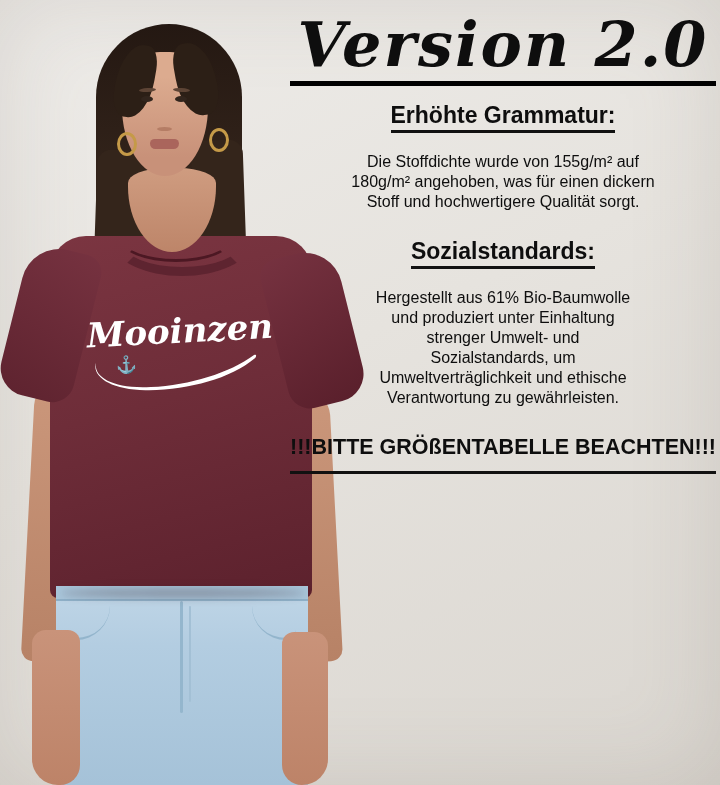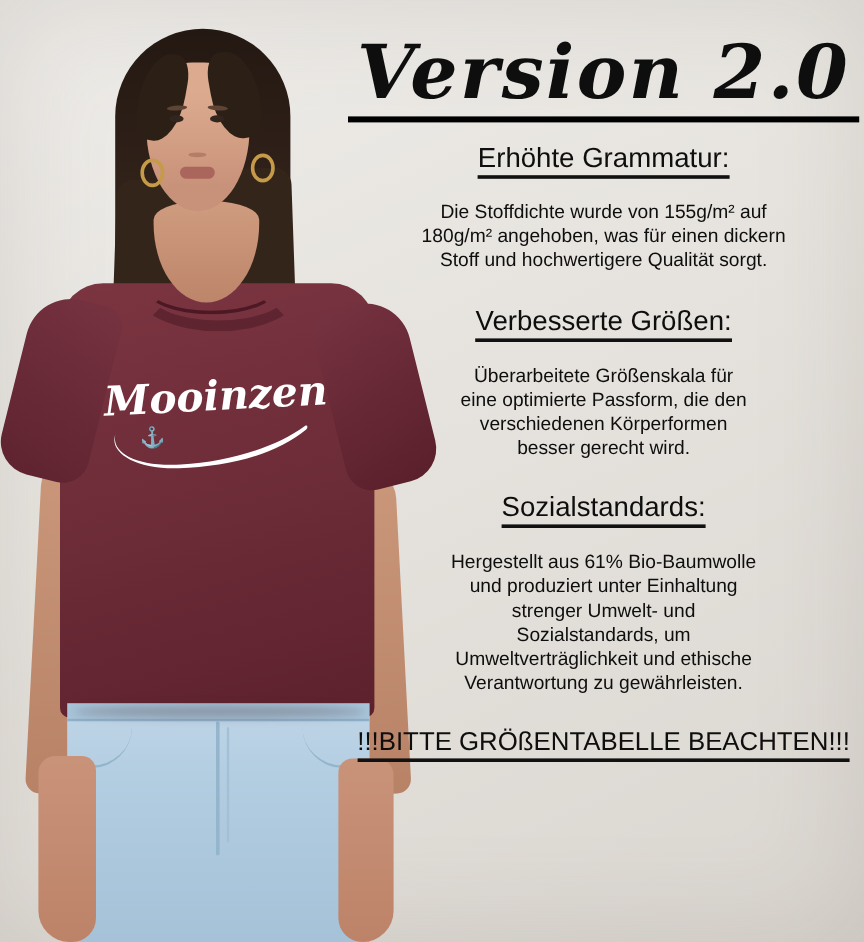--- a/index.html
+++ b/index.html
@@ -75,35 +75,35 @@
 
   
   .logo{left:88px;top:314px;width:172px;height:86px;z-index:9;transform:rotate(-3deg);}
   .logo-text{position:absolute;left:0;top:0;width:172px;text-align:center;color:#fff;
     font-family:"DejaVu Serif",serif;font-style:italic;font-weight:bold;
     font-size:34px;line-height:1;letter-spacing:0;}
   .swoosh{position:absolute;left:2px;top:42px;width:168px;height:34px;}
   .anchor{position:absolute;left:28px;top:38px;font-size:17px;color:#6e2d39;z-index:10;}
 
   
-  .panel{position:absolute;left:288px;top:16px;width:430px;z-index:11;
+  .panel{position:absolute;left:288px;top:0;width:430px;z-index:11;
     text-align:center;color:#0e0e0e;}
   .title-wrap{margin-top:12px;}
   .title{display:inline-block;font-family:"DejaVu Serif",serif;font-style:italic;
     font-weight:bold;font-size:62px;line-height:1.05;letter-spacing:2px;
     padding:0 8px 4px;border-bottom:5px solid #000;}
   .section{margin-top:25px;}
   .section.first{margin-top:16px;}
-  .heading{display:inline-block;font-size:23px;font-weight:normal;
+  .heading{display:inline-block;font-size:23px;font-weight:bold;
     border-bottom:3px solid #111;padding-bottom:1px;}
   .body-text{margin:19px 0 0;font-size:16px;font-weight:normal;line-height:1.26;
     white-space:pre-line;}
   .footer-wrap{margin-top:26px;}
-  .footer-text{display:inline-block;font-size:21.5px;font-weight:normal;
-    border-bottom:3px solid #111;padding-bottom:1px;text-align:right;}
+  .footer-text{display:inline-block;font-size:21.5px;font-weight:bold;
+    border-bottom:3px solid #111;padding-bottom:11px;text-align:right;}
 </style>
 </head>
 <body>
 
 <div class="canvas">
 
   <div>
     <div class="abs hair-main"></div>
     <div class="abs hair-left"></div>
     <div class="abs hair-right"></div>
@@ -156,27 +156,20 @@
       <span class="title">Version 2.0</span>
     </div>
 
     <div class="section first">
       <span class="heading">Erhöhte Grammatur:</span>
       <p class="body-text">Die Stoffdichte wurde von 155g/m² auf
 180g/m² angehoben, was für einen dickern
 Stoff und hochwertigere Qualität sorgt.</p>
     </div>
 
-    <div class="section">
-      <span class="heading">Verbesserte Größen:</span>
-      <p class="body-text">Überarbeitete Größenskala für
-eine optimierte Passform, die den
-verschiedenen Körperformen
-besser gerecht wird.</p>
-    </div>
 
 
     <div class="section">
       <span class="heading">Sozialstandards:</span>
       <p class="body-text">Hergestellt aus 61% Bio-Baumwolle
 und produziert unter Einhaltung
 strenger Umwelt- und
 Sozialstandards, um
 Umweltverträglichkeit und ethische
 Verantwortung zu gewährleisten.</p>

